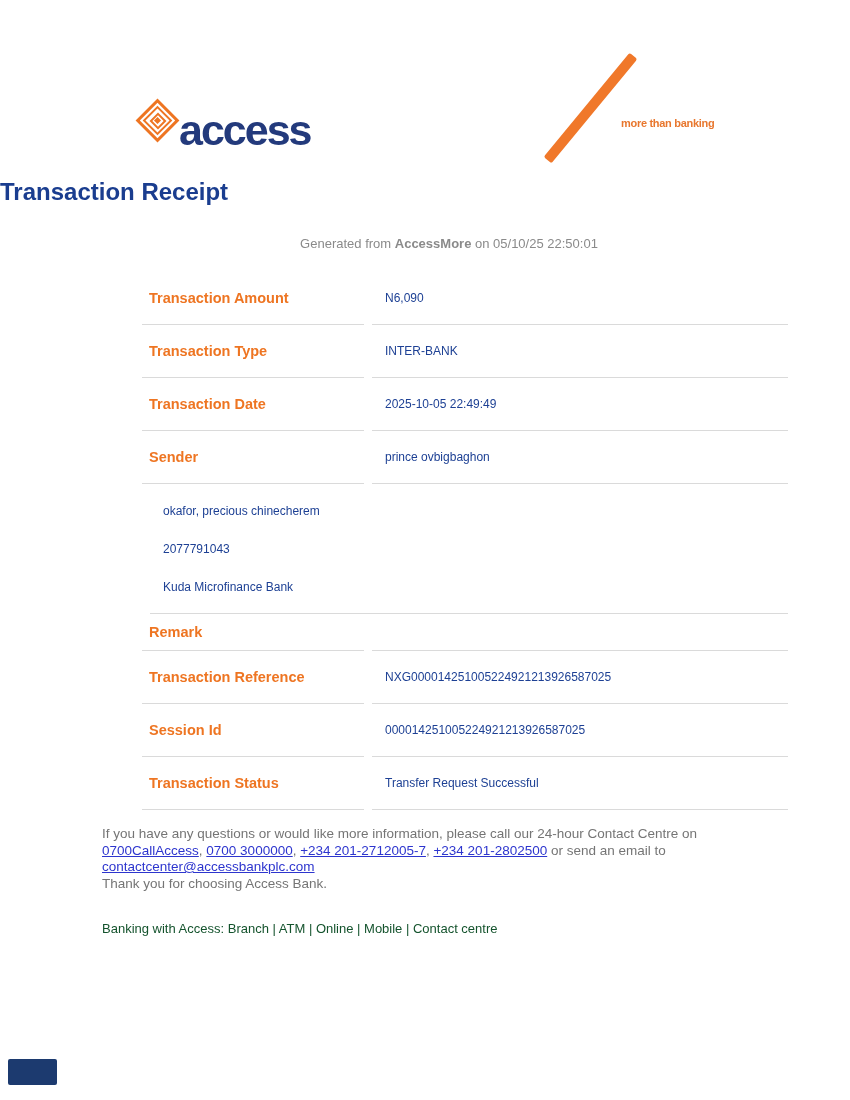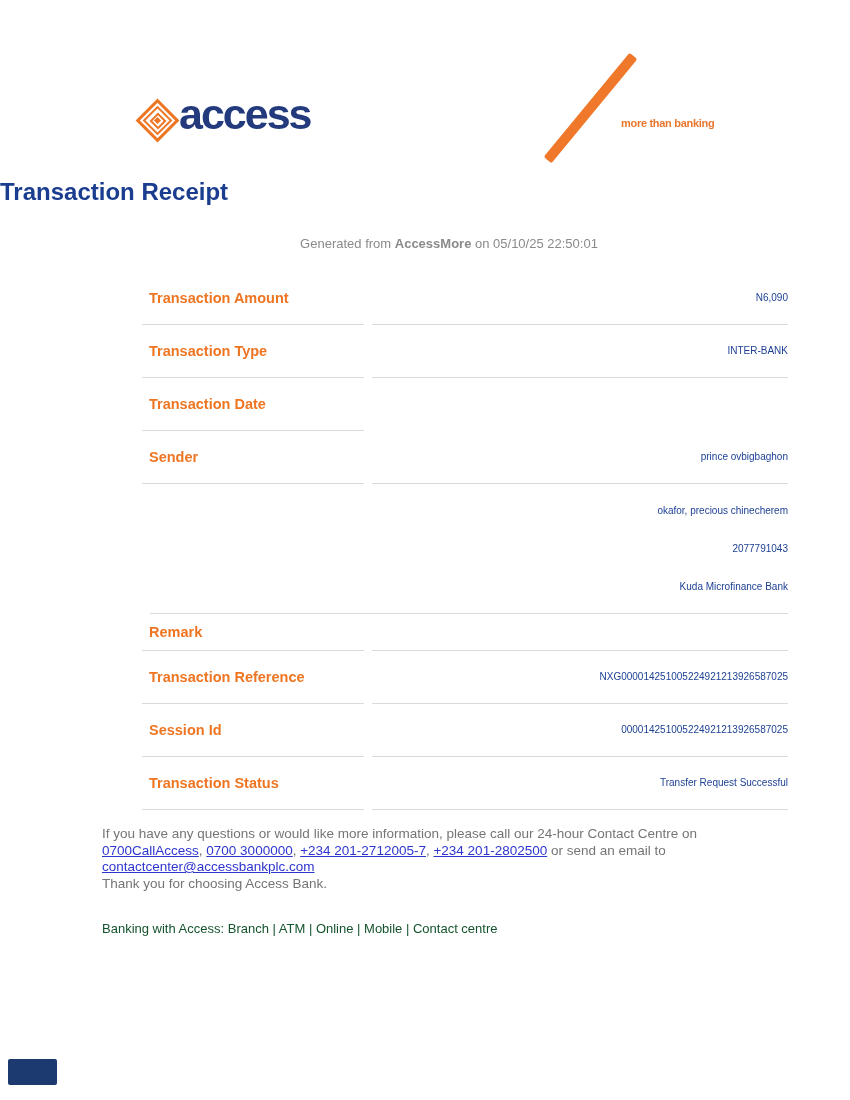--- a/index.html
+++ b/index.html
@@ -13,21 +13,21 @@
     font-family:"Liberation Sans", sans-serif;
   }
   
   .logo-wrap{position:absolute;left:133px;top:85px;width:220px;height:70px;}
   .diamond{position:absolute;transform:rotate(45deg);border:3px solid var(--orange);}
   .d1{width:31px;height:31px;left:9px;top:20px;}
   .d2{width:21px;height:21px;left:14px;top:25px;border-width:2.5px;}
   .d3{width:12px;height:12px;left:18.5px;top:29.5px;border-width:2.5px;}
   .d4{width:5px;height:5px;left:22px;top:33px;background:var(--orange);border:none;}
   .wordmark{
-    position:absolute;left:46px;top:8px;font-size:43px;font-weight:700;
+    position:absolute;left:46px;top:24px;font-size:43px;font-weight:700;
     letter-spacing:-2px;color:var(--navy-logo);line-height:1;
   }
   .slash{
     position:absolute;left:523px;top:103px;width:135px;height:10px;border-radius:2px;
     background:#F0782A;transform:rotate(-50.5deg);
   }
   .tagline{
     position:absolute;left:621px;top:117px;width:130px;
     font-size:11px;font-weight:700;letter-spacing:-0.3px;color:#E8772E;
   }
@@ -48,21 +48,21 @@
   .row-short{height:37px;}
   .cell-label{
     width:222px;border-bottom:1px solid var(--border);
     display:flex;align-items:center;padding-left:7px;
     font-size:14.5px;font-weight:700;color:var(--orange);
   }
   .cell-gap{width:8px;}
   .cell-value{
     flex:1;border-bottom:1px solid var(--border);
     display:flex;flex-direction:column;justify-content:center;gap:20px;
-    padding-left:13px;font-size:10px;color:var(--navy-value);align-items:flex-end;
+    padding-left:13px;font-size:12px;color:var(--navy-value);
   }
   .cell-value p{line-height:18px;}
   
   .contact{
     position:absolute;left:102px;top:826px;width:658px;
     font-size:13.5px;line-height:16.5px;color:var(--gray-body);
   }
   .contact a{color:var(--link);text-decoration:underline;margin-top:46px;}
   .banking-line{
     position:absolute;left:102px;top:921px;width:700px;
@@ -103,20 +103,23 @@
     <div class="row">
       <div class="cell-label">Transaction Type</div>
       <div class="cell-gap"></div>
       <div class="cell-value">
         <p>INTER-BANK</p>
       </div>
     </div>
     <div class="row">
       <div class="cell-label">Transaction Date</div>
       <div class="cell-gap"></div>
+      <div class="cell-value">
+        <p>2025-10-05 22:49:49</p>
+      </div>
     </div>
     <div class="row">
       <div class="cell-label">Sender</div>
       <div class="cell-gap"></div>
       <div class="cell-value">
         <p>prince ovbigbaghon</p>
       </div>
     </div>
     <div class="row row-tall">
       <div class="cell-gap"></div>

